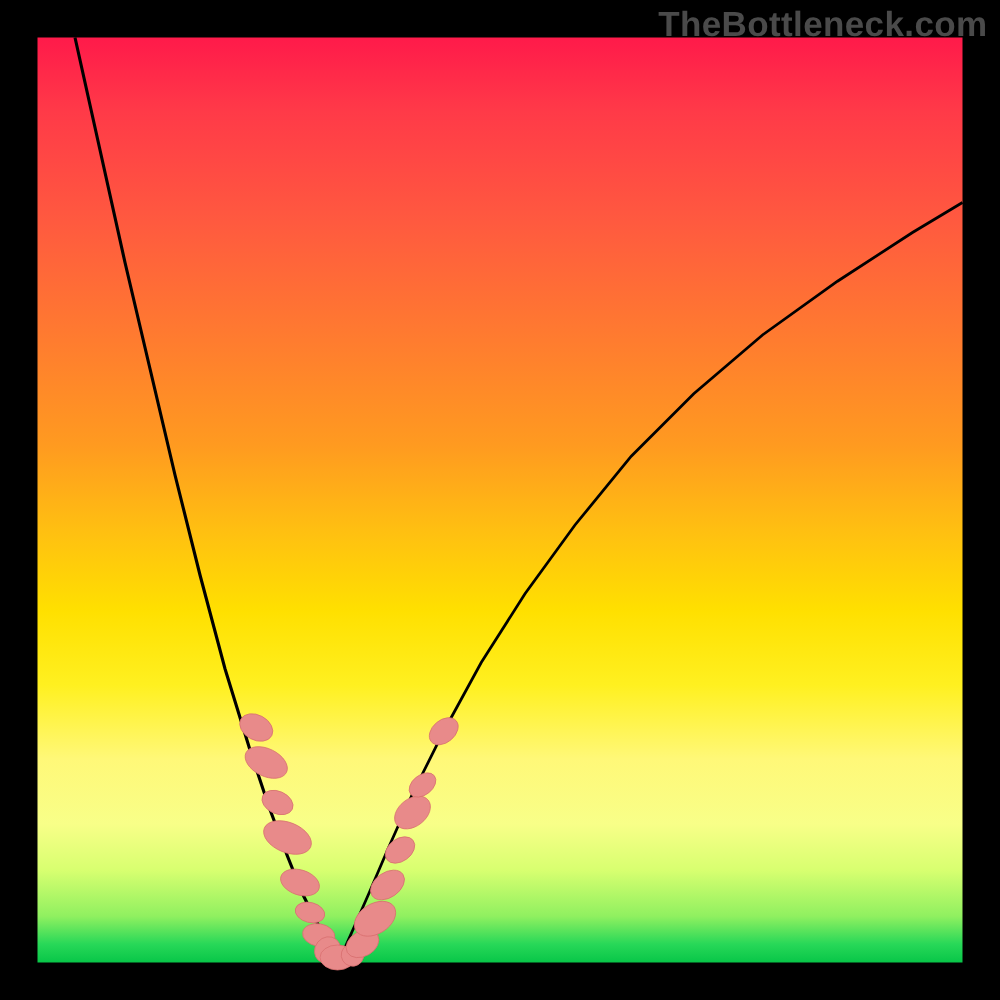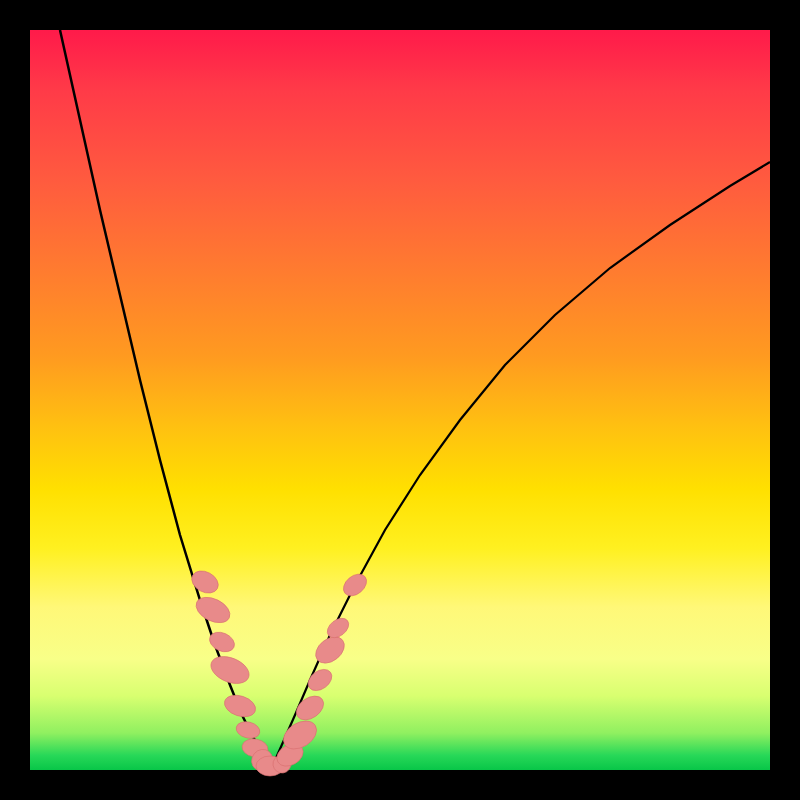--- a/index.html
+++ b/index.html
@@ -88,13 +88,14 @@
           <ellipse cx="260" cy="725" rx="10" ry="14" class="bead" transform="rotate(60 260 725)"></ellipse>
           <ellipse cx="270" cy="705" rx="12" ry="18" class="bead" transform="rotate(58 270 705)"></ellipse>
           <ellipse cx="280" cy="678" rx="10" ry="15" class="bead" transform="rotate(55 280 678)"></ellipse>
           <ellipse cx="290" cy="650" rx="9" ry="13" class="bead" transform="rotate(54 290 650)"></ellipse>
           <ellipse cx="300" cy="620" rx="11" ry="16" class="bead" transform="rotate(52 300 620)"></ellipse>
           <ellipse cx="308" cy="598" rx="8" ry="12" class="bead" transform="rotate(52 308 598)"></ellipse>
           <ellipse cx="325" cy="555" rx="9" ry="13" class="bead" transform="rotate(50 325 555)"></ellipse>
         </g>
     </svg>
   </div>
+  <div class="watermark">TheBottleneck.com</div>
 </div>
 
 </body></html>

